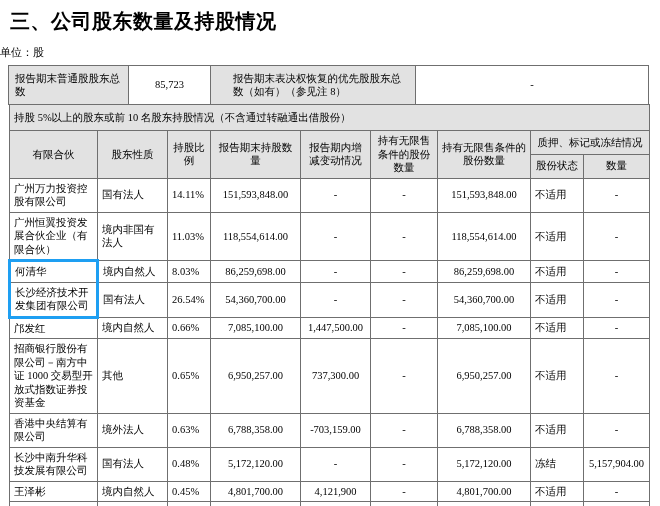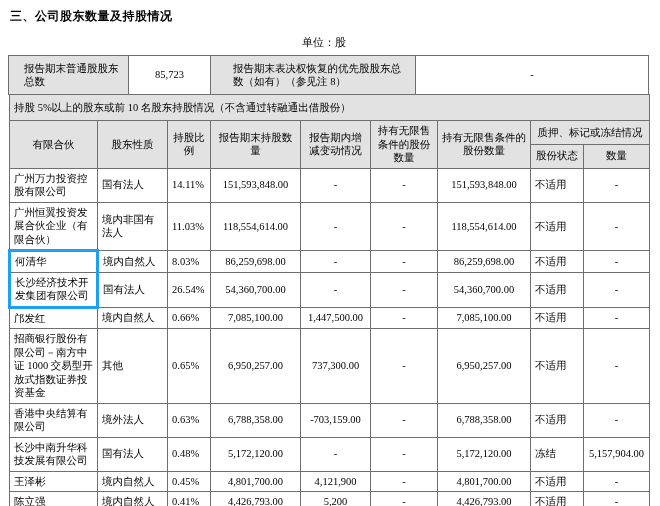--- a/index.html
+++ b/index.html
@@ -8,25 +8,25 @@
     --hl:#1e9ff2;
   }
   *{box-sizing:border-box;}
   html,body{margin:0;padding:0;}
   body{
     width:660px;height:506px;overflow:hidden;background:#fff;
     font-family:"Liberation Serif","DejaVu Serif",serif;
     color:#000;
   }
   .title{
-    font-size:12px;font-weight:bold;
+    font-size:20px;font-weight:bold;
     padding:8px 0 0 10px;letter-spacing:0.5px;
   }
   .unit{
-    font-size:11px;text-align:center;
+    font-size:11px;text-align:left;
     padding:10px 12px 5px 0;
   }
   table{
     width:640px;margin-left:8px;border-collapse:collapse;table-layout:fixed;
   }
   table.main{margin-top:-1px;}
   td{
     border:1px solid var(--border);
     font-size:10.5px;line-height:13.5px;
     padding:3px 4px;
@@ -52,21 +52,21 @@
 
 <table class="summary">
   <colgroup>
     <col style="width:120px">
       <col style="width:82px">
       <col style="width:205px">
       <col style="width:233px">
   </colgroup>
   <tbody>
       <tr>
-    <td class="grey lft" style="padding-left:15px">报告期末普通股股东总数</td>
+    <td class="grey lft" style="padding-left:6px">报告期末普通股股东总数</td>
     <td class="num">85,723</td>
     <td class="grey lft" style="padding-left:22px">报告期末表决权恢复的优先股股东总数（如有）（参见注 8）</td>
     <td class="num">-</td>
   </tr>
 </tbody>
   </table>
 
 <table class="main">
   <colgroup>
     <col style="width:88px">

